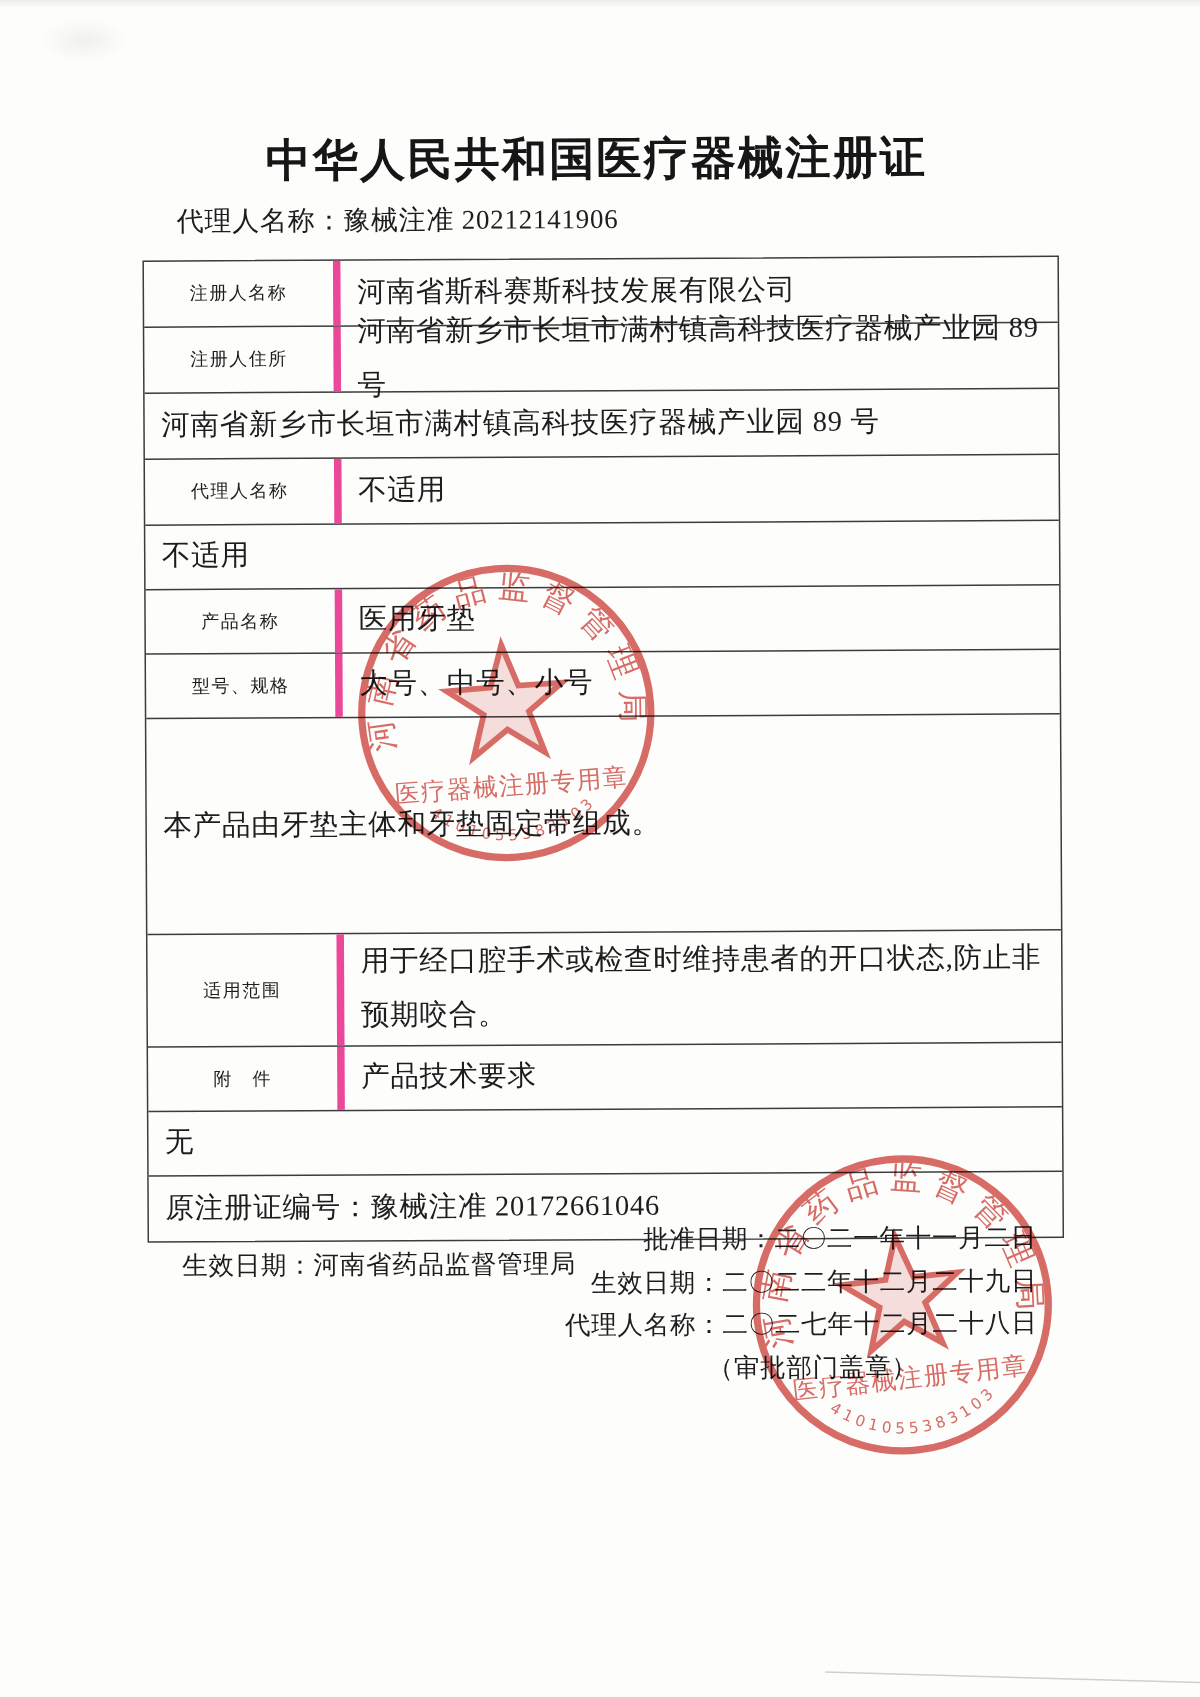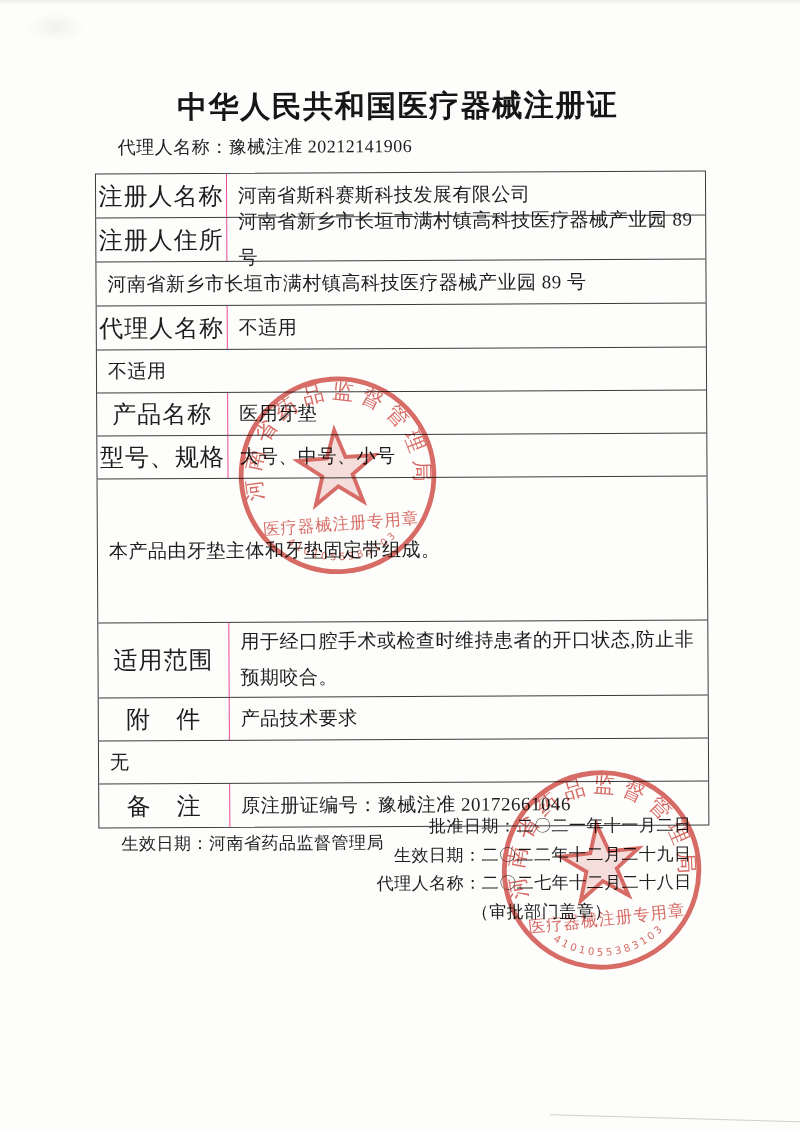--- a/index.html
+++ b/index.html
@@ -29,23 +29,23 @@
     position:absolute;top:134px;left:120px;font-size:18px;letter-spacing:.5px;
   }
   .cert-table{
     position:absolute;top:172px;left:97px;width:611px;
     border:1px solid #3c3c3c;box-sizing:border-box;
     font-size:19px;
   }
   .tr{display:flex;border-bottom:1px solid #3c3c3c;box-sizing:border-box;}
   .tr:last-child{border-bottom:none;}
   .td-label{
-    width:131px;flex:0 0 131px;border-right:1px solid #ec4899;box-sizing:border-box;
+    width:131px;flex:0 0 131px;border-right:5px solid #ec4899;box-sizing:border-box;
     display:flex;align-items:center;justify-content:center;
-    text-align:center;font-size:24px;letter-spacing:1px;
+    text-align:center;font-size:12px;letter-spacing:1px;
   }
   .td-value{
     flex:1;display:flex;align-items:center;
     padding:0 10px 0 11px;line-height:36px;letter-spacing:.5px;
   }
   .h44{height:44px;} .h43{height:43px;} .h144{height:144px;} .h75{height:75px;}
   .dept-line{position:absolute;top:831px;left:120px;font-size:17px;letter-spacing:.5px;}
   .dates{
     position:absolute;top:813px;right:110px;width:330px;
     text-align:right;font-size:17px;line-height:28.5px;letter-spacing:.5px;
@@ -105,21 +105,20 @@
       <div class="td-value">用于经口腔手术或检查时维持患者的开口状态,防止非预期咬合。</div>
     </div>
     <div class="tr h43">
       <div class="td-label">附　件</div>
       <div class="td-value">产品技术要求</div>
     </div>
     <div class="tr h43">
       <div class="td-value">无</div>
     </div>
     <div class="tr h43">
-      <div class="td-label">备　注</div>
       <div class="td-value">原注册证编号：豫械注准 20172661046</div>
     </div>
   </div>
 
   <div class="dept-line">
     <span>生效日期：</span><span>河南省药品监督管理局</span>
   </div>
 
   <div class="dates">
     <div><span>批准日期：</span><span>二〇二一年十一月二日</span></div>

